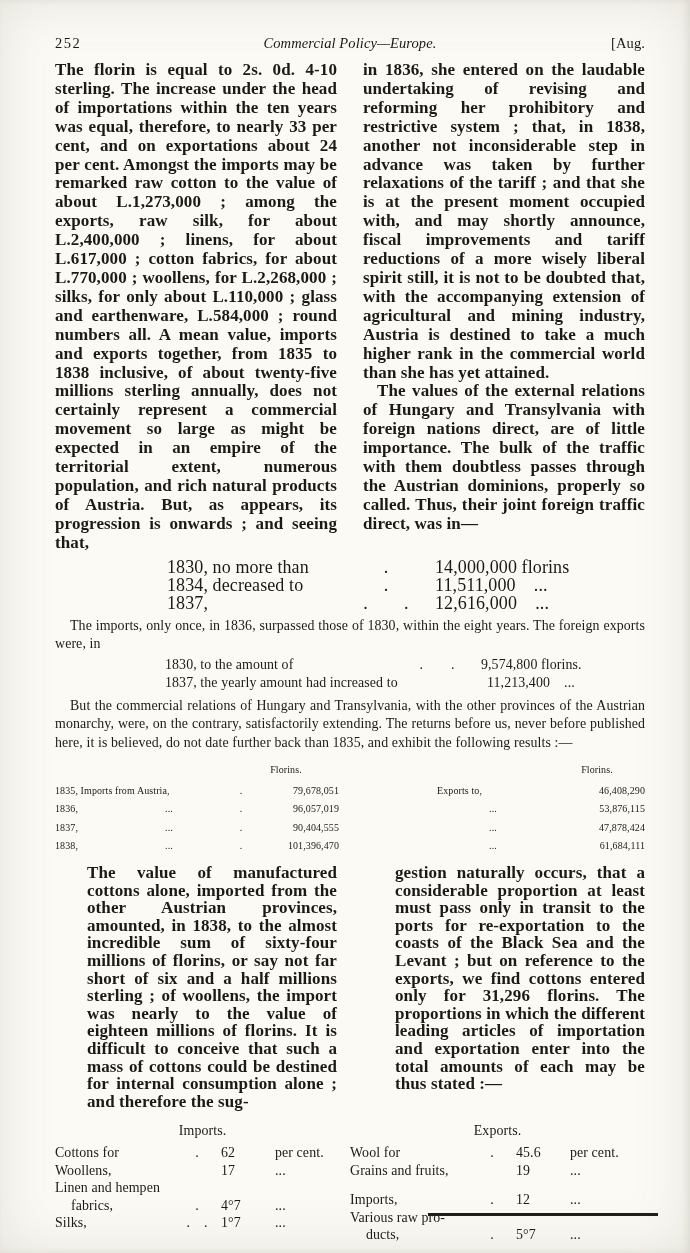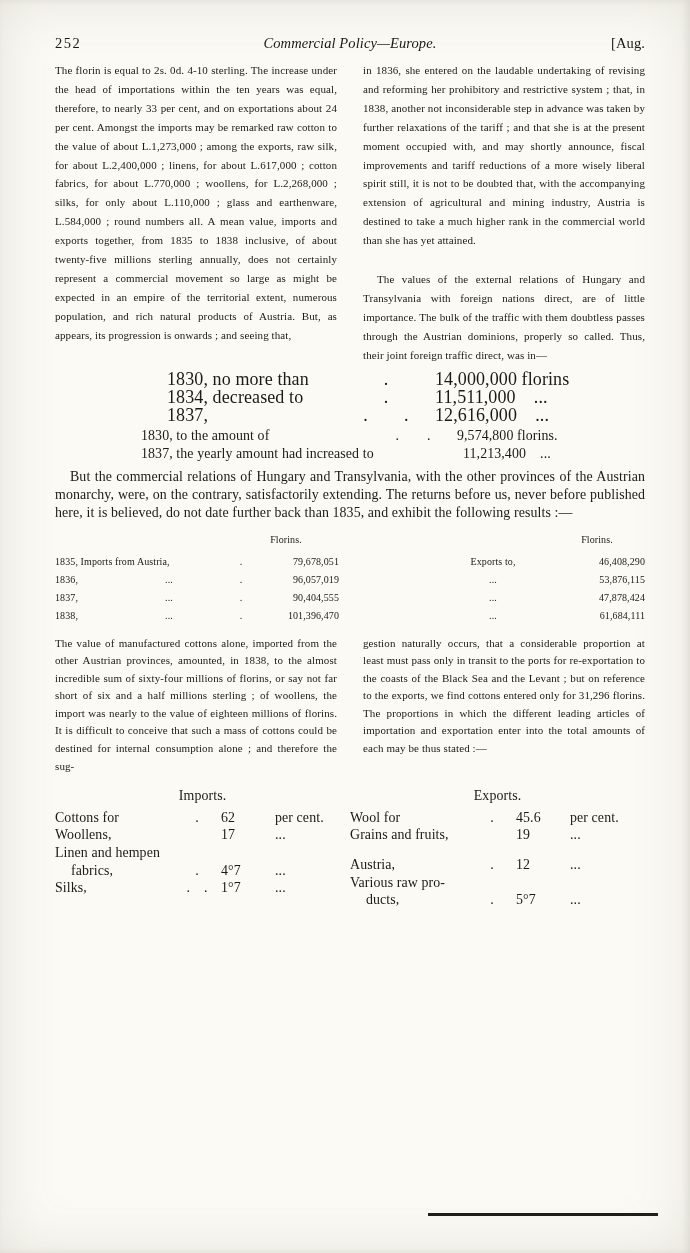--- a/index.html
+++ b/index.html
@@ -14,49 +14,49 @@
   .scan-shade { position:absolute; inset:0; pointer-events:none;
     box-shadow: inset 0 0 55px rgba(110,105,90,.16), inset -3px 0 6px rgba(110,105,90,.12); }
   .page { padding:35px 45px 0 55px; position:relative; }
 
   .hdr { display:flex; align-items:baseline; font-size:14.5px; }
   .hdr .pnum { width:70px; letter-spacing:1.5px; }
   .hdr .ttl  { flex:1; text-align:center; font-style:italic; }
   .hdr .iss  { width:70px; text-align:right; }
 
   .cols { display:flex; gap:26px; margin-top:9px; }
-  .col  { flex:1 1 0; font-size:11px; line-height:18.9px; text-align:justify; }
+  .col  { flex:1 1 0; font-size:17px; line-height:18.9px; text-align:justify;font-weight:bold; }
   .col p { margin:0; }
-  .col p.ind { text-indent:14px;margin-top:20px; }
-  .cols.bottom .col { line-height:17.6px; }
+  .col p.ind { text-indent:14px; }
+  .cols.bottom .col { line-height:17.6px;margin-left:32px; }
 
   .traffic { margin:5px 0 3px 112px; font-size:18px; line-height:18px; }
   .t-row { display:flex; }
   .t-label { width:170px; }
   .t-sep   { width:98px; text-align:center; }
 
   .para { margin:5px 0 0; font-size:13.9px; line-height:18.3px; text-align:justify; text-indent:15px; }
 
-  .exp-lines { margin:3px 0 0 86px; font-size:13.9px; line-height:18px; }
+  .exp-lines { margin:3px 0 0 110px; font-size:13.9px; line-height:18px; }
   .e-row { display:flex; }
   .e-l1 { width:228px; }
   .e-sep { width:88px; text-align:center; }
   .e-l2 { width:322px; }
 
   .results { margin:9px 0 4px; font-size:10px; line-height:18.2px; }
   .r-row { display:flex; }
   .r-head { margin-bottom:3px; }
   .r-c1 { width:178px; display:flex; }
   .r-y  { flex:0 0 auto; min-width:50px; white-space:nowrap; }
   .r-d  { flex:1; text-align:center; }
   .r-dot { width:16px; text-align:center; }
   .r-imp { width:90px; text-align:right; }
   .r-sp  { flex:1; }
   .r-exp { width:112px; text-align:center; }
-  .r-exp.first { text-align:center; }
+  .r-exp.first { text-align:left; }
   .r-val { width:96px; text-align:right; }
   .r-himp { width:106px; text-align:center; }
   .r-head .r-val { text-align:center; }
 
   .bt-wrap { display:flex; margin-top:10px; }
   .bt { flex:1 1 0; font-size:13.9px; line-height:17.6px; }
   .bt-title { text-align:center; margin:2px 0 4px; }
   .b-row { display:flex; }
   .b-row.blank { height:12px; }
   .b-label { width:118px; }
@@ -99,20 +99,21 @@
       <span class="t-sep">.</span>
       <span class="t-value">11,511,000  ...</span>
     </div>
     <div class="t-row">
       <span class="t-label">1837,</span>
       <span class="t-sep">.  .</span>
       <span class="t-value">12,616,000  ...</span>
     </div>
   </div>
 
+  <p class="para">The imports, only once, in 1836, surpassed those of 1830, within the eight years.  The foreign exports were, in</p>
 
   <div class="exp-lines">
     <div class="e-row">
       <span class="e-l1">1830, to the amount of</span>
       <span class="e-sep">.  .</span>
       <span>9,574,800 florins.</span>
     </div>
     <div class="e-row">
       <span class="e-l2">1837, the yearly amount had increased to</span>
       <span>11,213,400  ...</span>
@@ -233,21 +234,21 @@
         <span class="b-suf">per cent.</span>
       </div>
       <div class="b-row">
         <span class="b-label">Grains and fruits,</span>
         <span class="b-dot"></span>
         <span class="b-val">19</span>
         <span class="b-suf">...</span>
       </div>
       <div class="b-row blank"></div>
       <div class="b-row">
-        <span class="b-label">Austria,</span>
+        <span class="b-label">Imports,</span>
         <span class="b-dot">.</span>
         <span class="b-val">12</span>
         <span class="b-suf">...</span>
       </div>
       <div class="b-row">
         <span class="b-label">Various raw pro-</span>
         <span class="b-dot"></span>
         <span class="b-val"></span>
         <span class="b-suf"></span>
       </div>

